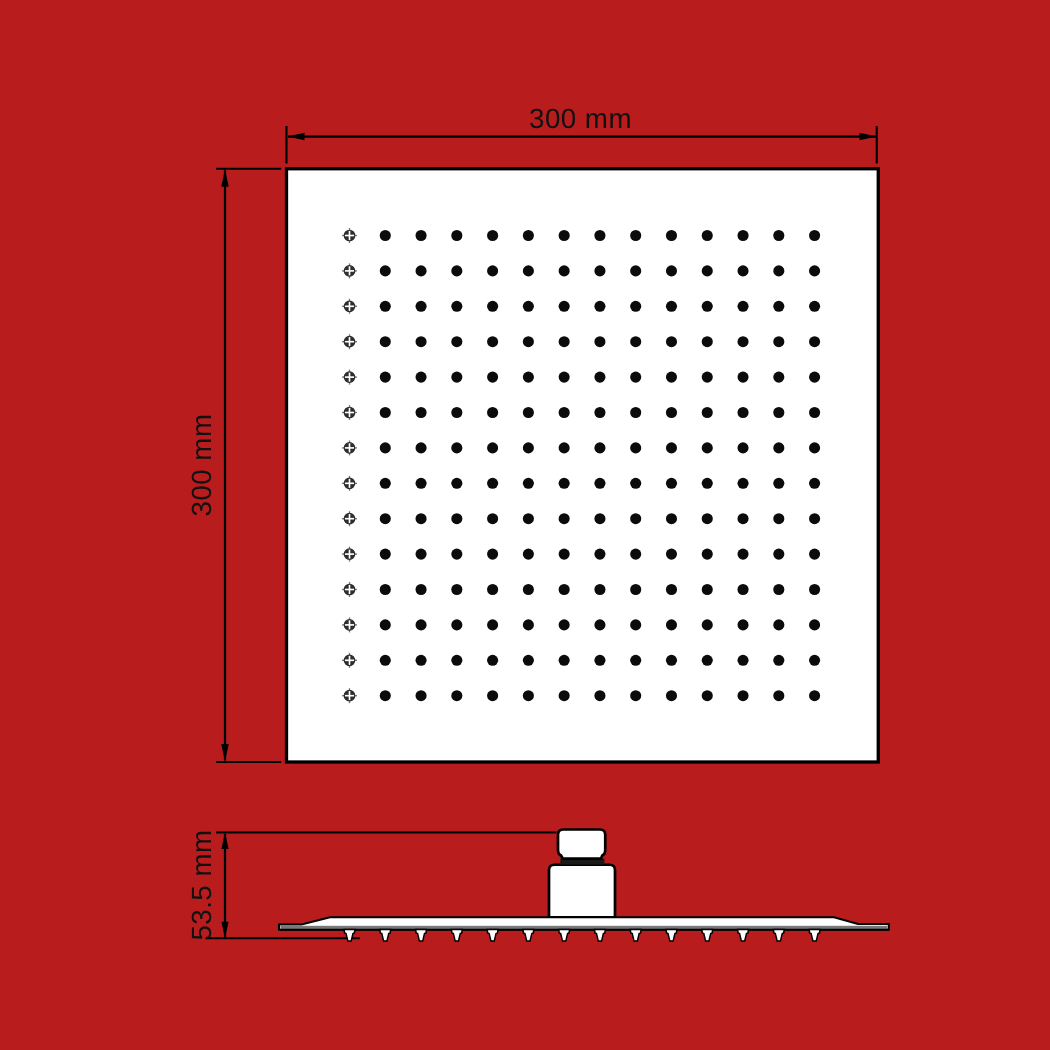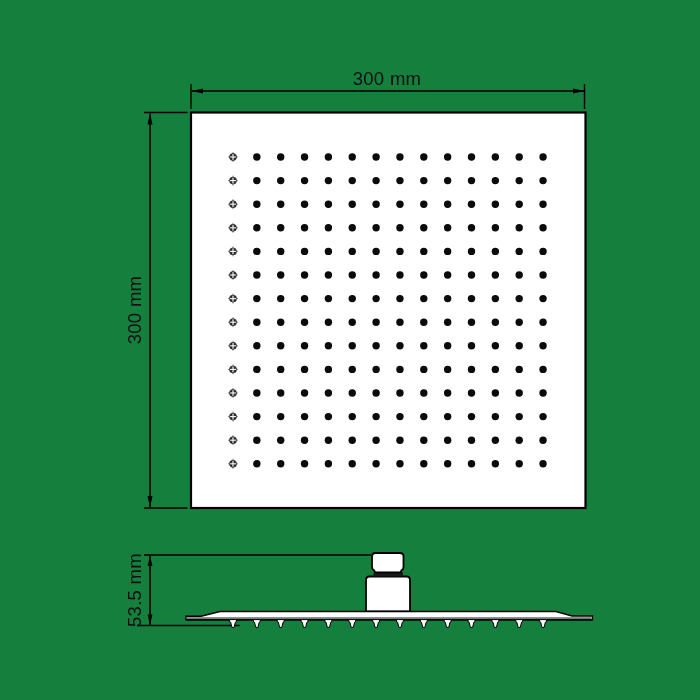--- a/index.html
+++ b/index.html
@@ -4,21 +4,21 @@
 <style>
   html, body {
     margin: 0;
     padding: 0;
     background: #ffffff;
   }
   .canvas {
     position: relative;
     width: 700px;
     height: 700px;
-    background: #15803d;
+    background: #b91c1c;
     overflow: hidden;
     font-family: "Liberation Sans", sans-serif;
   }
   svg { display: block; }
   .dim-label {
     font-family: "Liberation Sans", sans-serif;
     font-size: 18.5px;
     fill: #111111;
     letter-spacing: 0.3px;
   }

